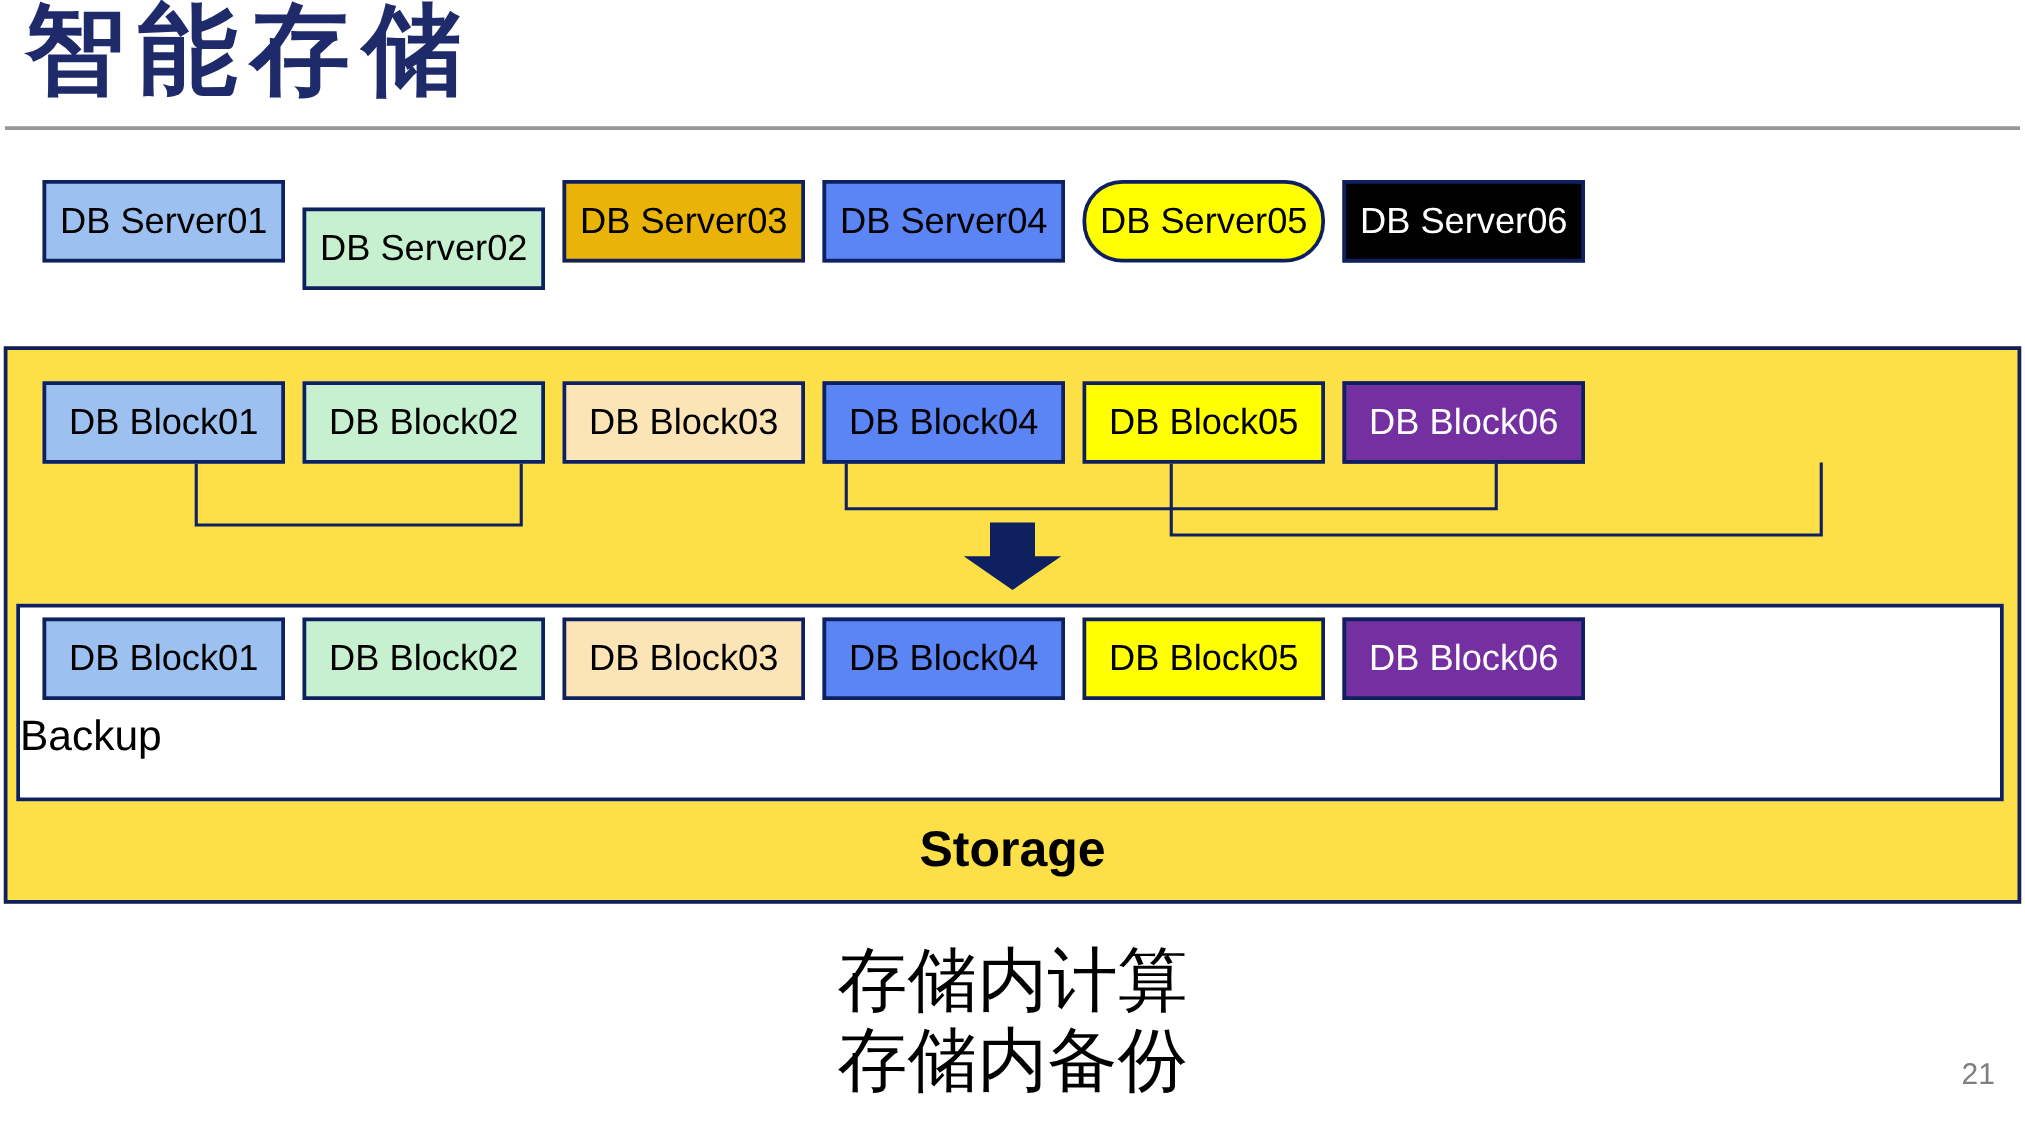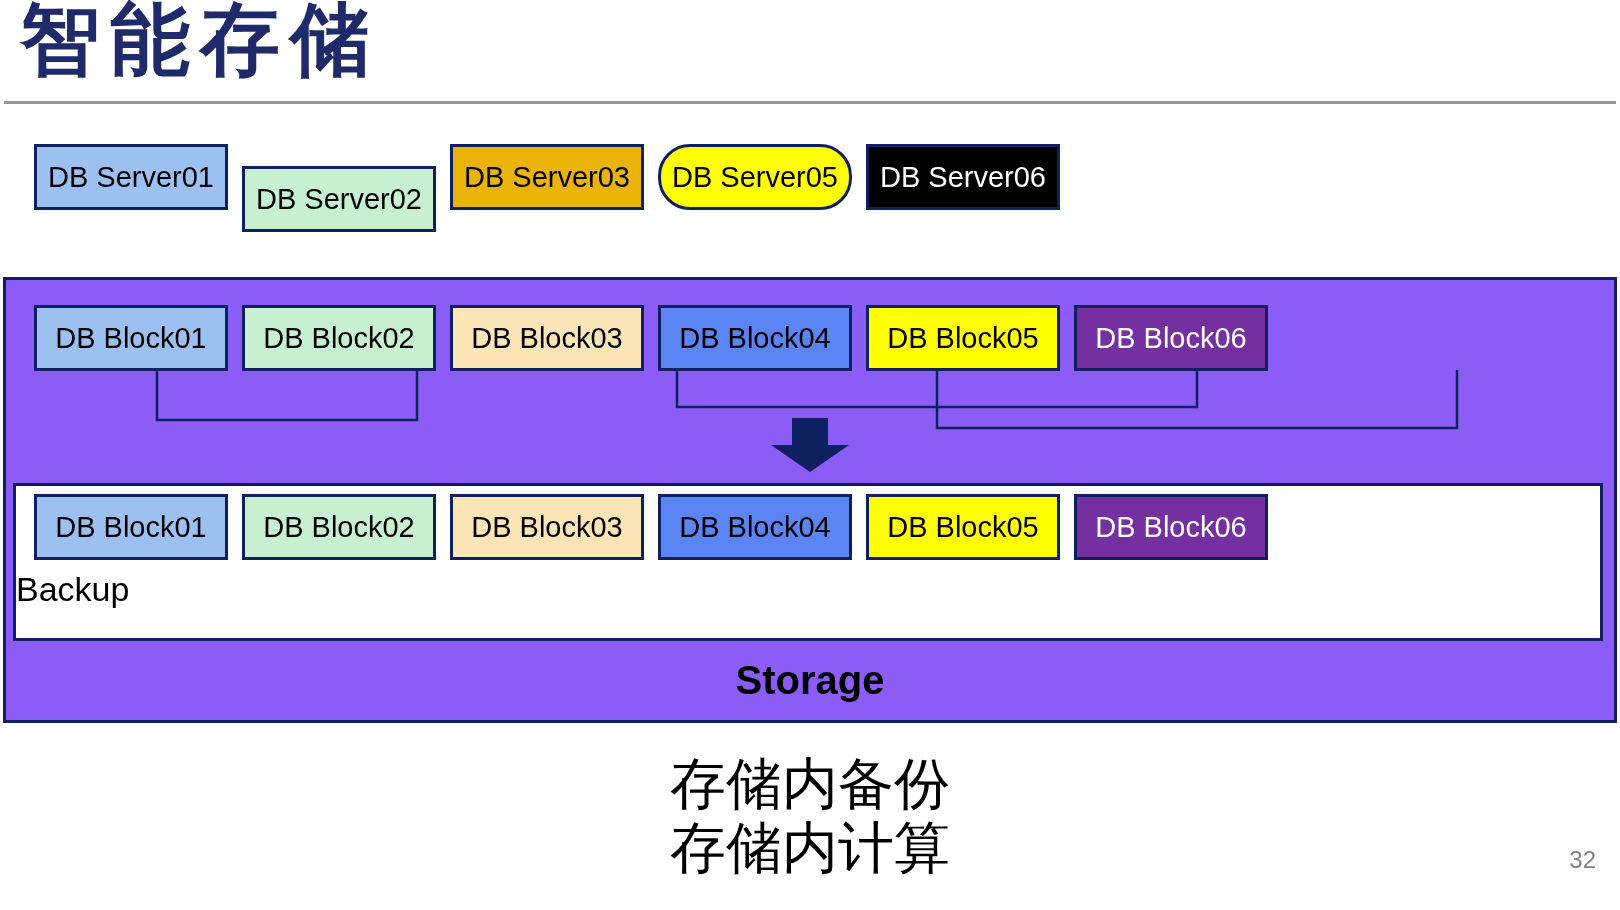--- a/index.html
+++ b/index.html
@@ -47,25 +47,26 @@
 
 <div class="slide">
 
   <h1 class="slide-title" style="color: rgb(31, 42, 107);">智能存储</h1>
   <div class="title-rule" style="background-color: rgb(151, 151, 151);"></div>
 
   <div class="row server-row">
     <div class="box" style="background-color: rgb(156, 193, 241); color: rgb(0, 0, 0);">DB Server01</div>
     <div class="box" style="background-color: rgb(198, 240, 207); color: rgb(0, 0, 0); margin-top: 22px;">DB Server02</div>
     <div class="box" style="background-color: #eab308; color: rgb(0, 0, 0);">DB Server03</div>
+    <div class="box" style="background-color: rgb(91, 132, 244); color: rgb(0, 0, 0);">DB Server04</div>
     <div class="box" style="background-color: rgb(255, 255, 0); color: rgb(0, 0, 0); border-radius: 32px;">DB Server05</div>
     <div class="box" style="background-color: #000000; color: rgb(255, 255, 255);">DB Server06</div>
   </div>
 
-  <div class="storage" style="background-color: #8b5cf6;">
+  <div class="storage" style="background-color: #fde047;">
 
     <svg class="connectors" viewBox="0 0 1608 440" fill="none">
       <path d="M151,90 V140 H411 V90" stroke-width="2.5" style="stroke: rgb(15, 32, 96);"></path>
       <path d="M671,90 V127 H1191 V90" stroke-width="2.5" style="stroke: rgb(15, 32, 96);"></path>
       <path d="M931,90 V148 H1451 V90" stroke-width="2.5" style="stroke: rgb(15, 32, 96);"></path>
       <polygon points="786,138 822,138 822,165 843,165 804,192 765,165 786,165" style="fill: rgb(15, 32, 96);"></polygon>
     </svg>
 
     <div class="row block-row-src">
       <div class="box" style="background-color: rgb(156, 193, 241); color: rgb(0, 0, 0);">DB Block01</div>
@@ -85,18 +86,18 @@
         <div class="box" style="background-color: rgb(255, 255, 0); color: rgb(0, 0, 0);">DB Block05</div>
         <div class="box" style="background-color: rgb(116, 48, 160); color: rgb(255, 255, 255);">DB Block06</div>
       </div>
       <div class="backup-label">Backup</div>
     </div>
 
     <div class="storage-label">Storage</div>
   </div>
 
   <div class="caption">
+    <div>存储内计算</div>
     <div>存储内备份</div>
-    <div>存储内计算</div>
   </div>
 
-  <div class="page-number">32</div>
+  <div class="page-number">21</div>
 </div>
 
 </body></html>

